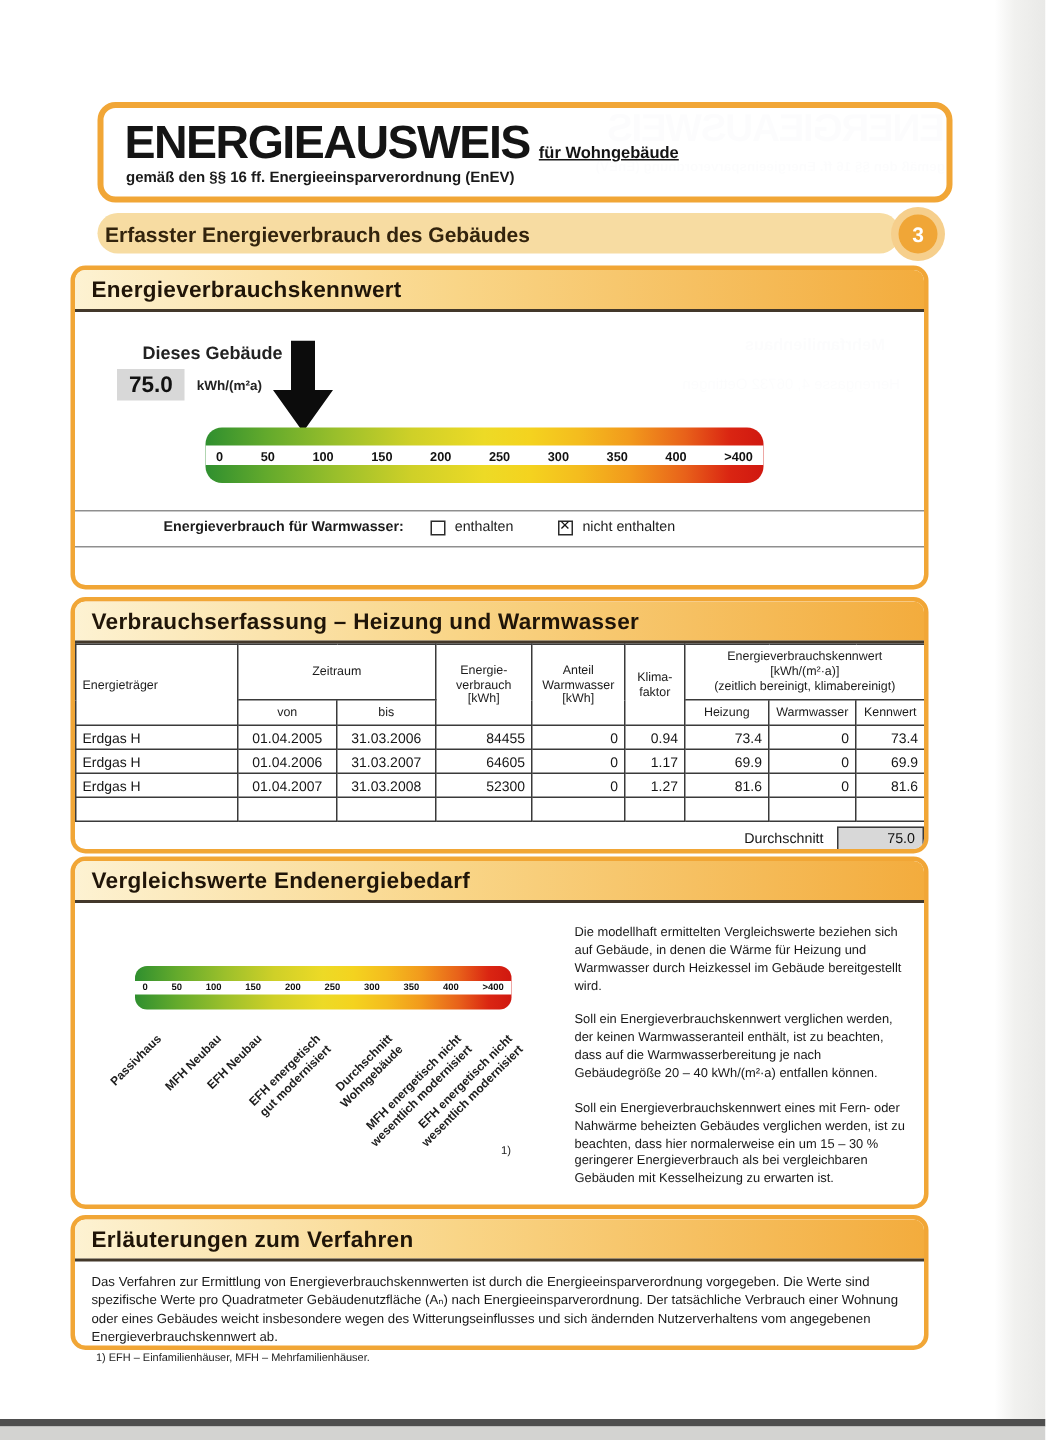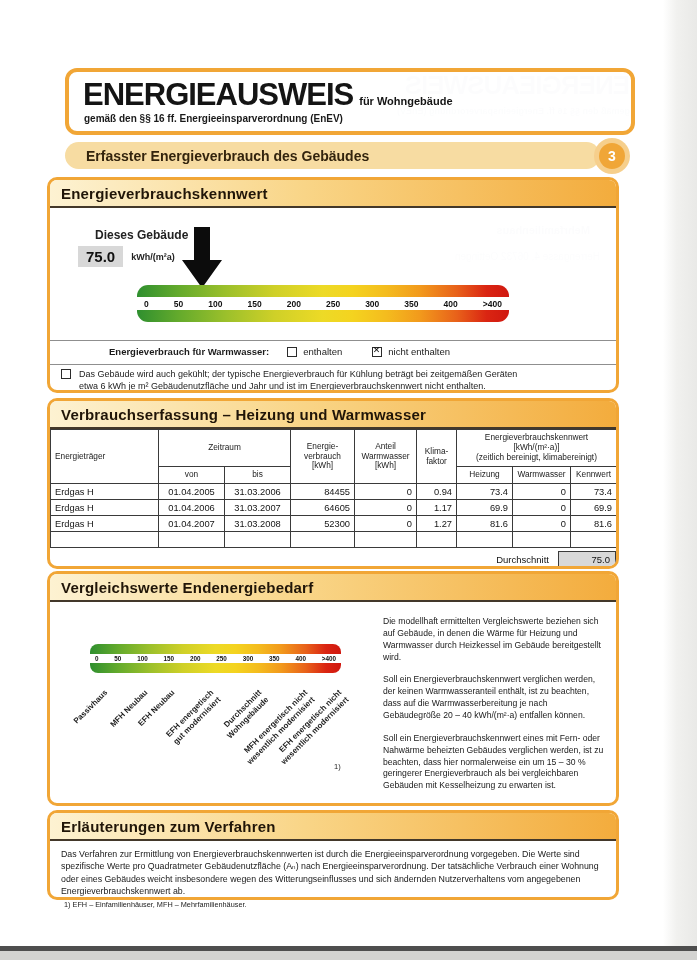--- a/index.html
+++ b/index.html
@@ -19,26 +19,26 @@
   .bt-1{top:106px;left:360px;width:270px;font-size:9px;font-weight:bold;color:rgba(152,166,186,.40);}
   .bt-2{top:148px;left:430px;width:120px;font-size:10px;font-weight:bold;color:rgba(196,152,62,.45);}
   .bt-3{top:187px;left:525px;width:90px;font-size:12px;font-weight:bold;color:rgba(224,176,88,.45);}
   .bt-4{top:224px;left:430px;width:160px;font-size:11px;font-weight:bold;color:rgba(152,166,186,.35);}
   .bt-5{top:251px;left:415px;width:185px;font-size:10px;color:rgba(152,166,186,.32);}
   
   .header-box{position:absolute;left:65px;top:68px;width:562px;height:59px;
     border:4px solid #F1A636;border-radius:12px;background:rgba(255,255,255,.92);padding:0;}
   .hb-title-row{margin:7px 0 0 14px;display:flex;align-items:baseline;gap:6px;}
   .hb-title{font-size:31px;font-weight:bold;letter-spacing:-1px;color:#141414;line-height:1;}
-  .hb-suffix{font-size:11px;font-weight:bold;color:#141414;}
+  .hb-suffix{font-size:11px;font-weight:bold;color:#141414;text-decoration:underline;}
   .hb-law{margin:3px 0 0 15px;font-size:10px;font-weight:bold;color:#1a1a1a;}
   
   .banner{position:absolute;left:65px;top:142px;width:535px;height:27px;border-radius:14px;
     background:#F7DCA2;display:flex;align-items:center;}
-  .banner-label{font-size:14px;font-weight:bold;color:#33240d;margin-left:21px;}
+  .banner-label{font-size:14px;font-weight:bold;color:#33240d;margin-left:5px;}
   .page-circle-halo{position:absolute;left:594px;top:138px;width:36px;height:36px;border-radius:50%;
     background:#F6CF8C;display:flex;align-items:center;justify-content:center;}
   .page-circle{width:26px;height:26px;border-radius:50%;background:#F0A637;color:#fff;
     font-size:14px;font-weight:bold;display:flex;align-items:center;justify-content:center;}
   
   .section{position:absolute;left:47px;width:566px;border:3px solid #F1A636;border-radius:10px;
     background:rgba(255,255,255,.9);overflow:hidden;}
   .sec-head{height:26px;background:linear-gradient(90deg,#FDF2D2 0%,#F9D587 45%,#F3AC3D 100%);
     border-bottom:2px solid #43382a;display:flex;align-items:center;}
   .sec-title{font-size:15px;font-weight:bold;color:#201508;margin-left:11px;letter-spacing:.2px;}
@@ -152,25 +152,20 @@
     <span class="ww-opt">
       <span class="cb"></span>
       <span>enthalten</span>
     </span>
     <span class="ww-opt">
       <span class="cb checked"></span>
       <span>nicht enthalten</span>
     </span>
   </div>
   <div class="rule" style="top:184px;"></div>
-  <div class="note-row">
-    <span class="cb" style="margin-top:1px;"></span>
-    <span class="note-text">Das Gebäude wird auch gekühlt; der typische Energieverbrauch für Kühlung beträgt bei zeitgemäßen Geräten
-etwa 6 kWh je m² Gebäudenutzfläche und Jahr und ist im Energieverbrauchskennwert nicht enthalten.</span>
-  </div>
 </div>
 
 <div class="section" id="sec-verbrauch">
   <div class="sec-head">
     <span class="sec-title">Verbrauchserfassung – Heizung und Warmwasser</span>
   </div>
   <table>
     <colgroup>
       <col style="width:108px">
         <col style="width:66px">

